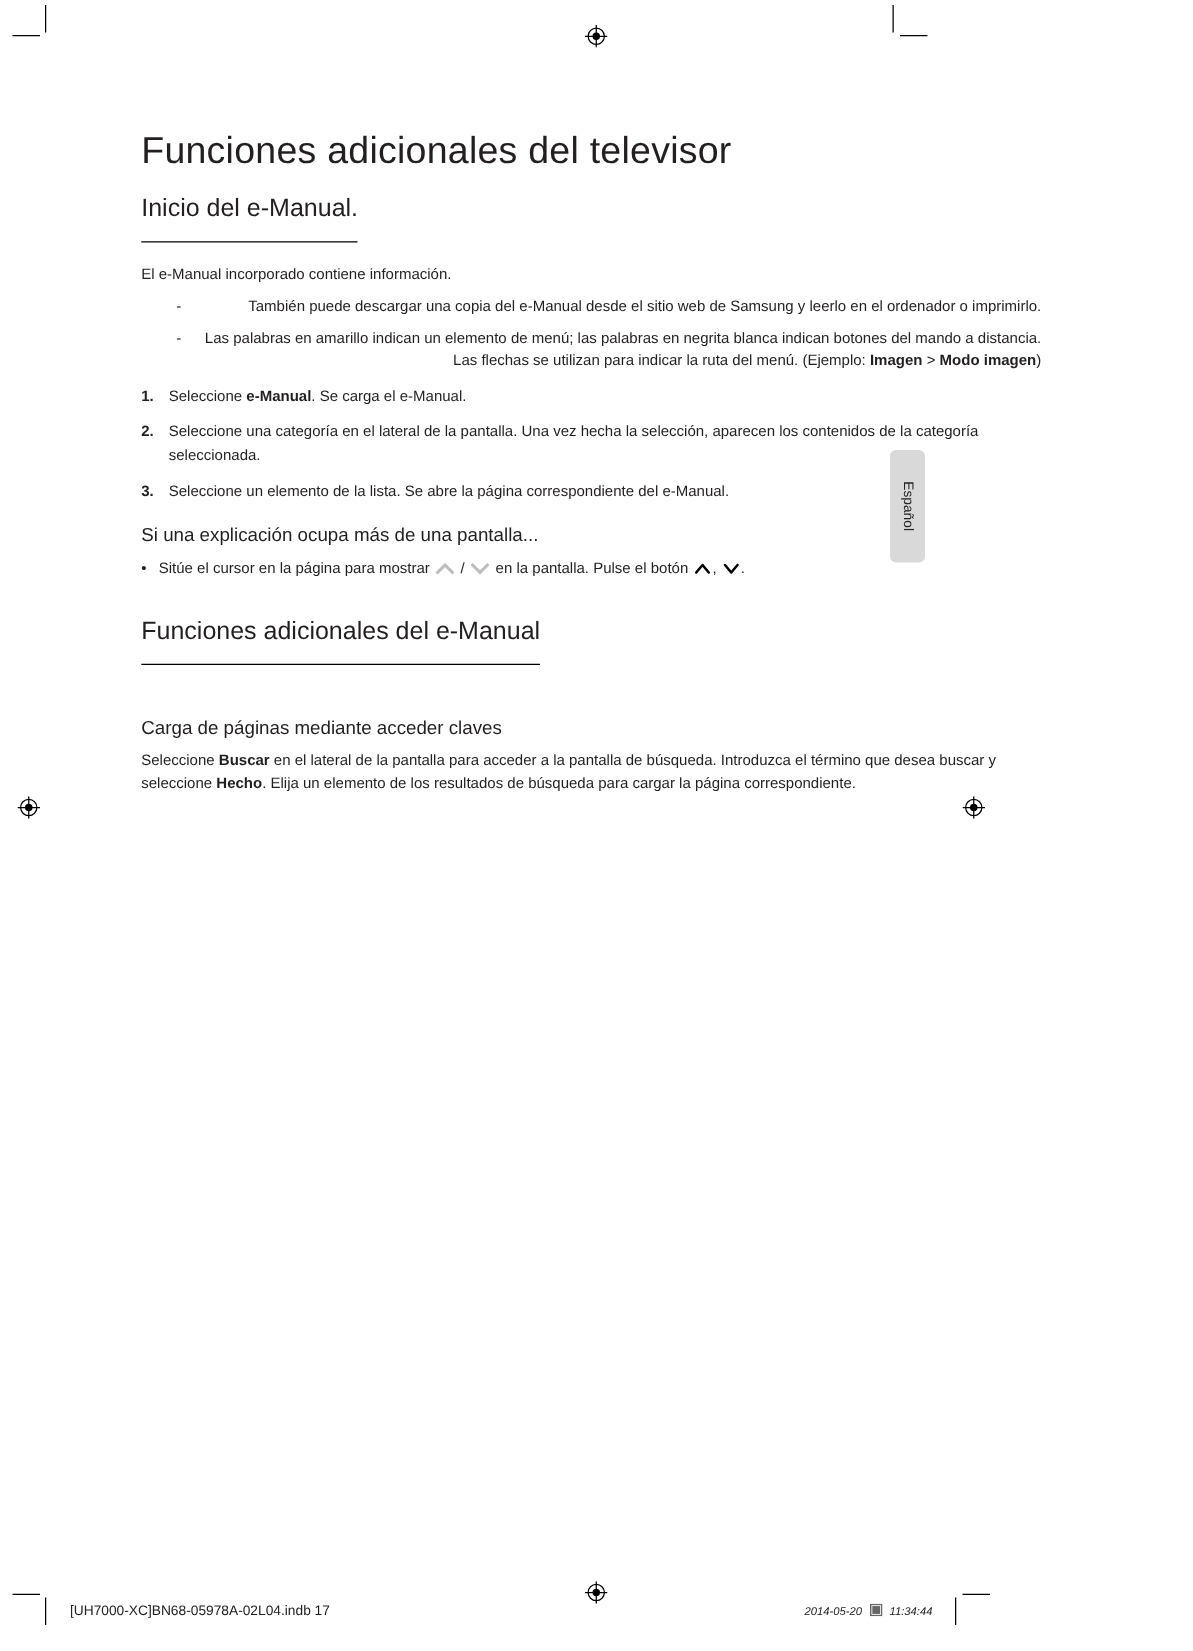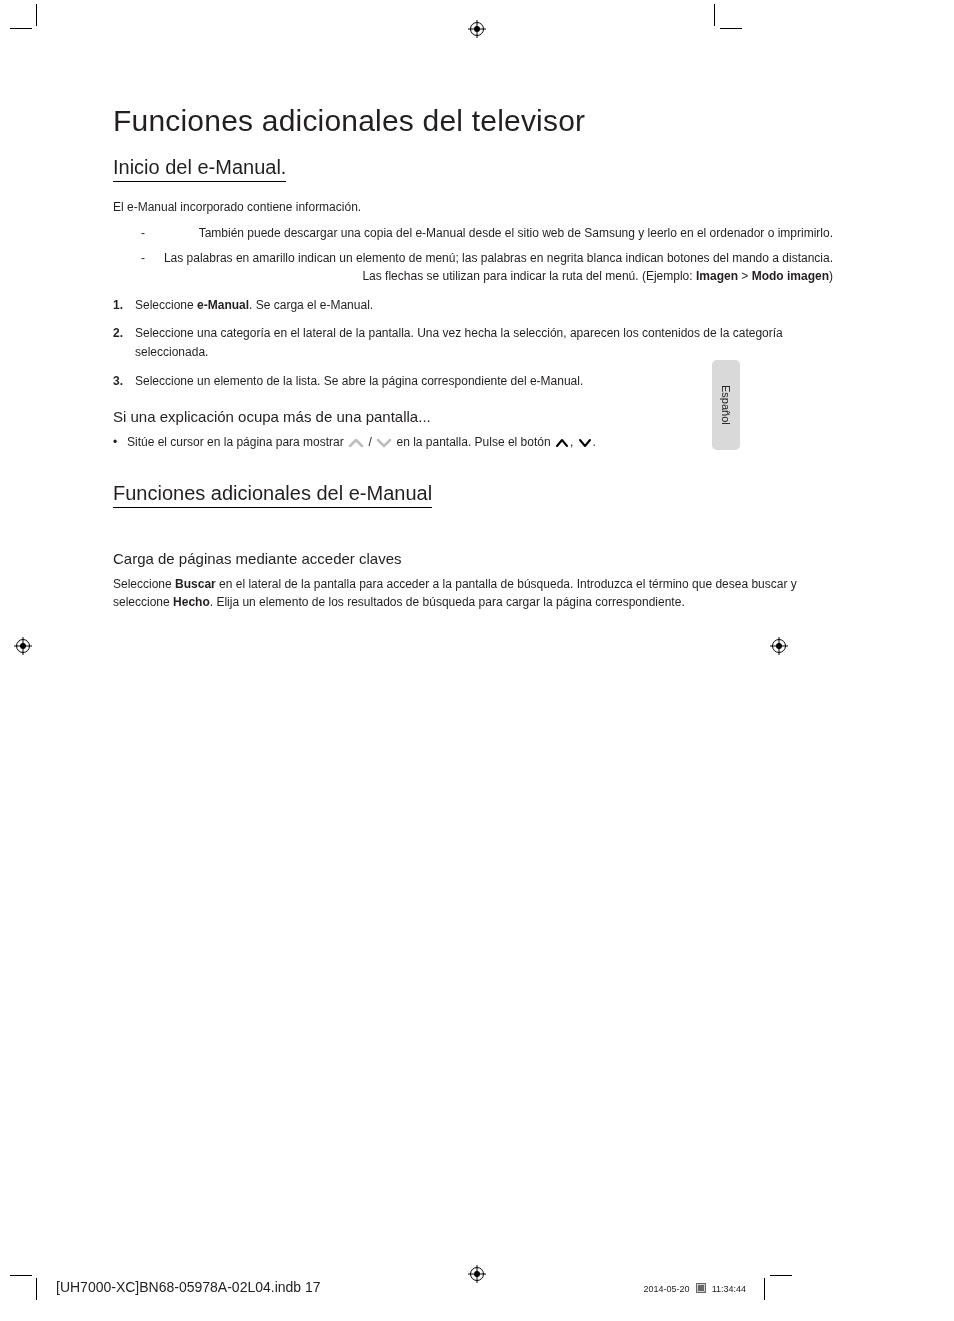--- a/index.html
+++ b/index.html
@@ -34,21 +34,21 @@
   
   .content { position: absolute; left: 113px; top: 104px; width: 720px; }
 
   h1.title { font-size: 30px; font-weight: 400; letter-spacing: 0.2px; margin-bottom: 18px; }
 
   .intro { font-size: 12px; line-height: 1.45; margin-bottom: 40px; }
   .intro b { font-weight: 700; }
 
   h2.section {
     display: inline-block; font-size: 20px; font-weight: 400;
-    border-bottom: 1px solid #000; padding-bottom: 2px; margin-bottom: 16px;
+    border-bottom: 1px solid #000; padding-bottom: 14px; margin-bottom: 16px;
   }
 
   .para { font-size: 12px; line-height: 1.5; margin-bottom: 8px; }
 
   ul.dash { list-style: none; padding-left: 42px; margin: 6px 0 10px 0; text-align: right; }
   ul.dash li { position: relative; font-size: 12px; line-height: 1.55; margin-bottom: 6px; padding-left: 0; }
   ul.dash li::before { content: "-"; position: absolute; left: -14px; top: 0; }
 
   ol.num { list-style: none; padding-left: 0; margin: 6px 0 18px 0; }
   ol.num li { position: relative; font-size: 12px; line-height: 1.55; margin-bottom: 10px; padding-left: 22px; }
@@ -57,22 +57,22 @@
 
   h3.sub { font-size: 15px; font-weight: 400; margin: 14px 0 8px 0; }
 
   .cursor-line { font-size: 12px; line-height: 1.55; padding-left: 14px; position: relative; margin-bottom: 30px;}
   .cursor-line::before { content:"•"; position:absolute; left:0; top:0; font-size:12px;}
 
   .icon-chev { display:inline-block; vertical-align: middle; margin: 0 1px;}
   .icon-chev svg { display:block; }
 
   .footer-page { position: absolute; bottom: 58px; left: 0; width: 100%; text-align: center; font-size: 11px; }
-  .footer-left { position: absolute; bottom: 26px; left: 56px; font-size: 14px; color:#222;}
-  .footer-right { position: absolute; bottom: 26px; right: 56px; font-size: 9px; color:#222; display:flex; align-items:center; gap:6px;}
+  .footer-left { position: absolute; bottom: 26px; left: 56px; font-size: 11px; color:#222;}
+  .footer-right { position: absolute; bottom: 26px; right: 56px; font-size: 9px; color:#222; display:flex; align-items:center; gap:6px;font-style:italic;}
   .footer-right svg { display:inline-block; }
 
   b { font-weight: 700; }
 </style>
 </head>
 <body>
 
 <div class="page">
 
   <div class="crop tl-h"></div>

